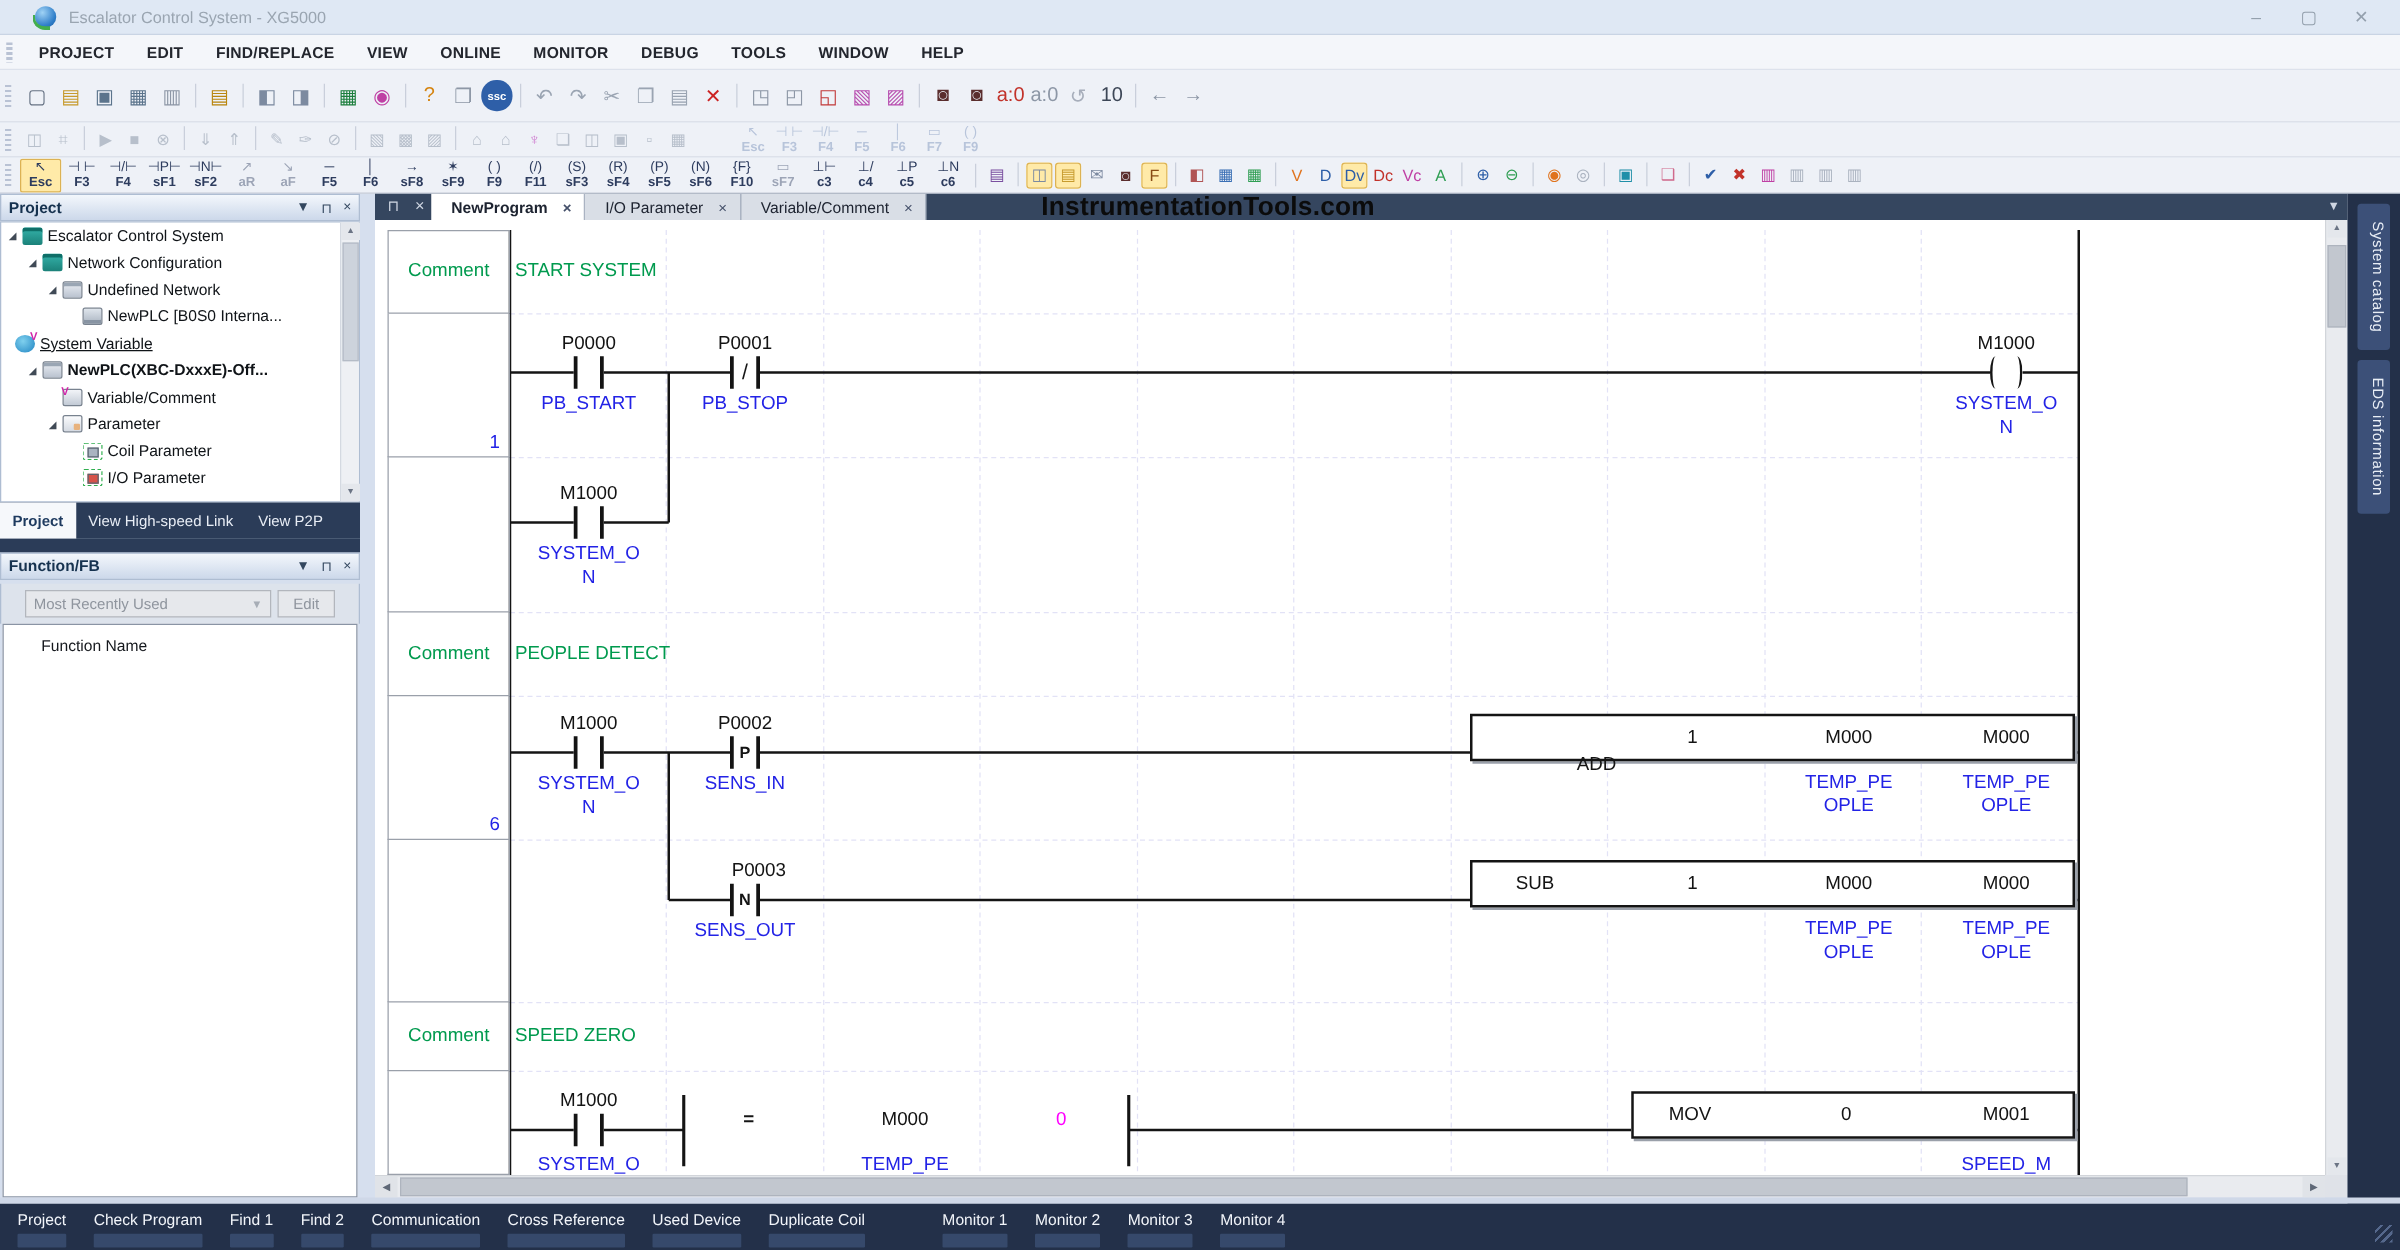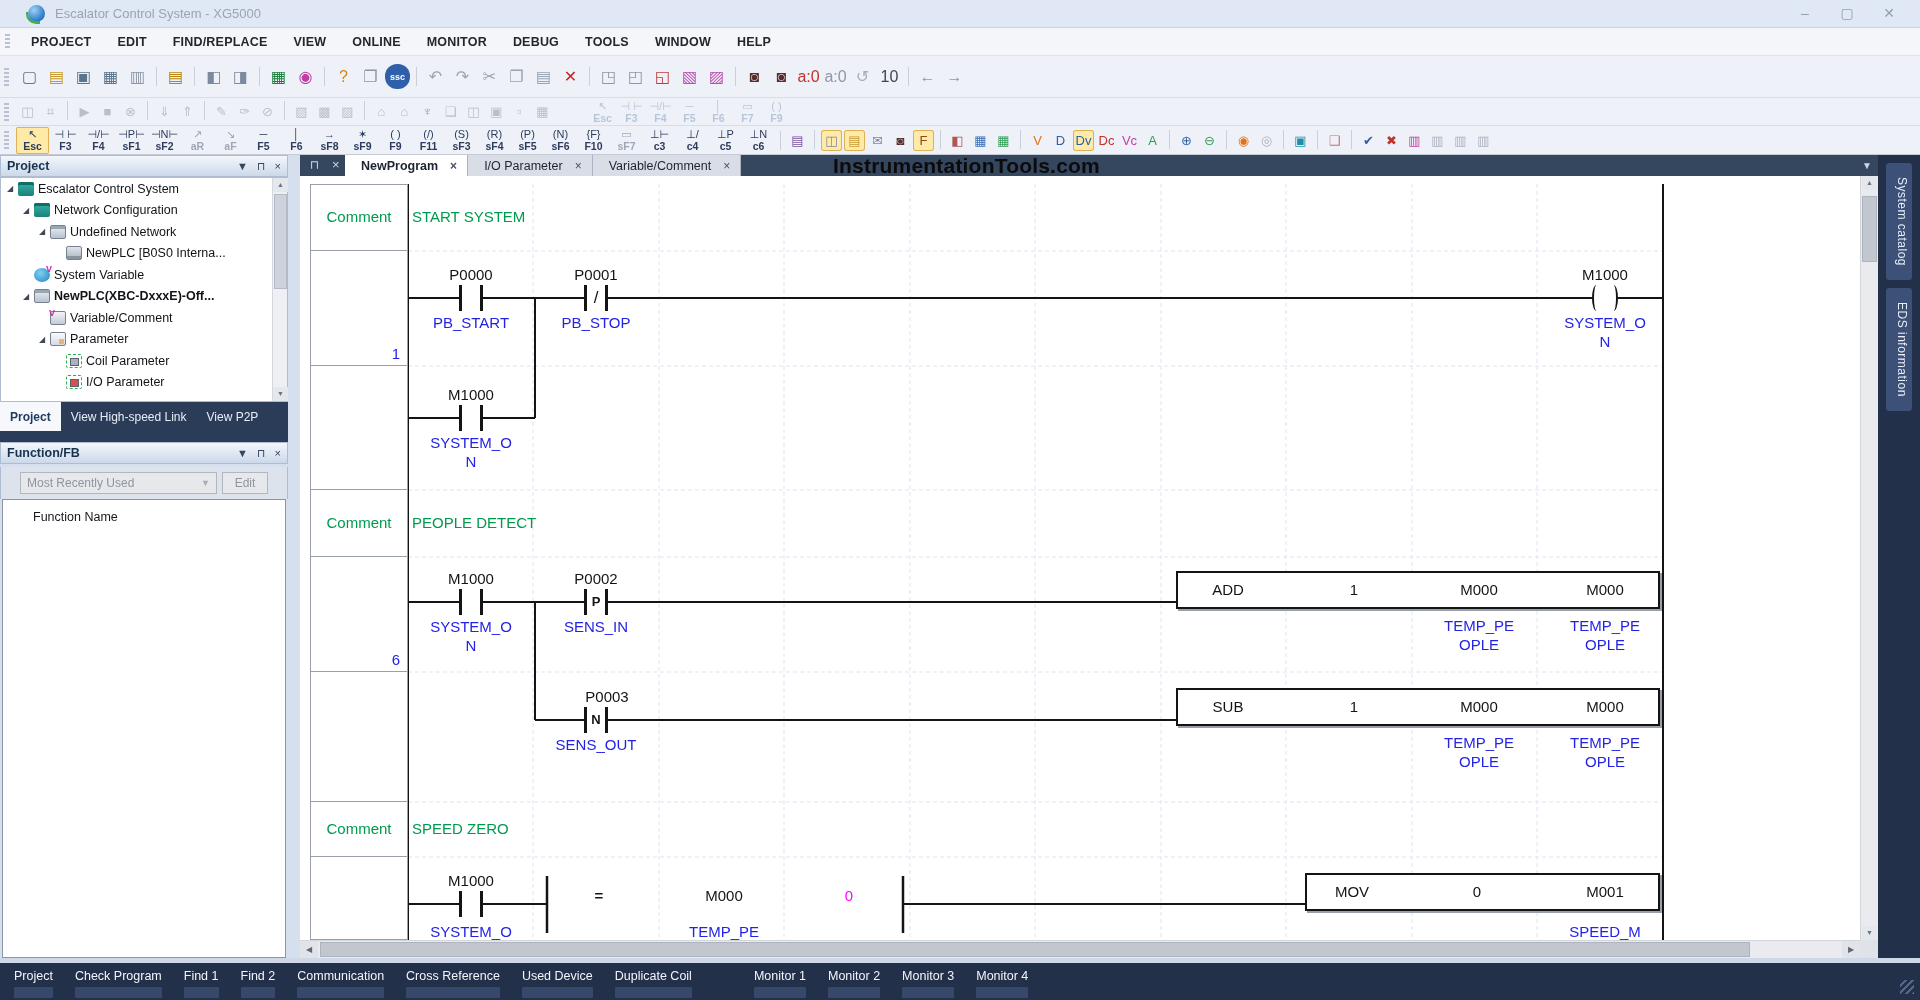--- a/index.html
+++ b/index.html
@@ -411,21 +411,21 @@
       <div class="titem" style="padding-left: 38px;">
         <span class="exp">◢</span>
         <span class="tic tic-cube"></span>
         <span class="lbl">Undefined Network</span>
       </div>
       <div class="titem" style="padding-left: 54px;">
         <span class="exp"></span>
         <span class="tic tic-printer"></span>
         <span class="lbl">NewPLC [B0S0 Interna...</span>
       </div>
-      <div class="titem" style="padding-left: 22px;">
+      <div class="titem" style=" text-decoration: underline;">
         <span class="exp"></span>
         <span class="tic tic-globe"></span>
         <span class="lbl">System Variable</span>
       </div>
       <div class="titem bold" style="padding-left: 22px;">
         <span class="exp">◢</span>
         <span class="tic tic-cube"></span>
         <span class="lbl">NewPLC(XBC-DxxxE)-Off...</span>
       </div>
       <div class="titem" style="padding-left: 38px;">
@@ -606,21 +606,21 @@
 
     <div class="ltext black" style="left:296px;top:393px;">P0002</div>
     <div class="contact" style="left:296px;top:426px;">
         <span class="cbar"></span>
         <span class="cmid">P</span>
         <span class="cbar"></span>
       </div>
     <div class="ltext blue" style="left:296px;top:441px;">SENS_IN</div>
 
     <div class="fbox" style="left:876px;top:395px;width:484px;height:38px;"></div>
-    <div class="boxtxt" style="left:928px;top:405px;">ADD</div>
+    <div class="boxtxt" style="left:928px;top:427px;text-align:right;">ADD</div>
     <div class="boxtxt mag" style="left:1054px;top:405px;">1</div>
     <div class="boxtxt" style="left:1179px;top:405px;">M000</div>
     <div class="boxtxt" style="left:1305px;top:405px;">M000</div>
     <div class="ltext blue" style="left:1179px;top:440px;">TEMP_PE
 OPLE</div>
     <div class="ltext blue" style="left:1305px;top:440px;">TEMP_PE
 OPLE</div>
 
     <div class="ltext black" style="left:307px;top:511px;">P0003</div>
     <div class="contact" style="left:296px;top:544px;">

